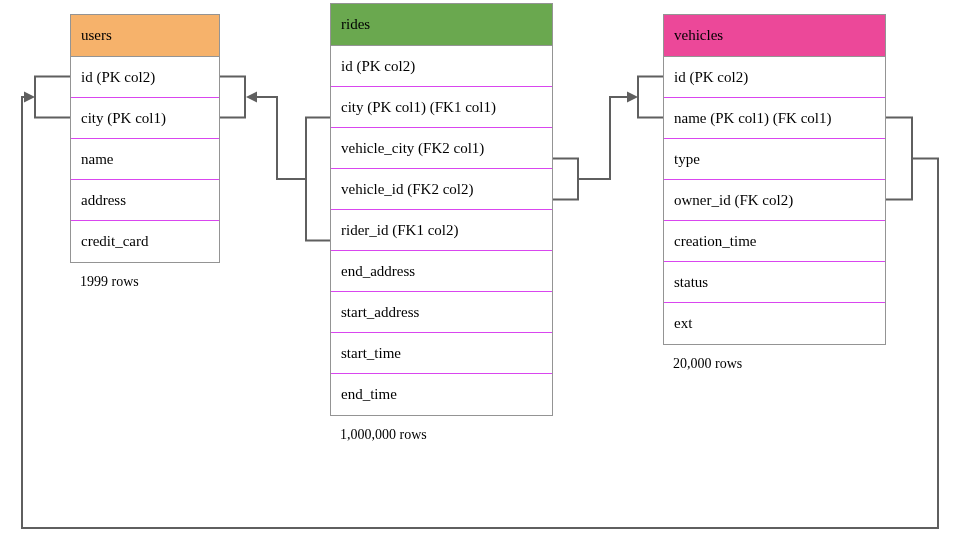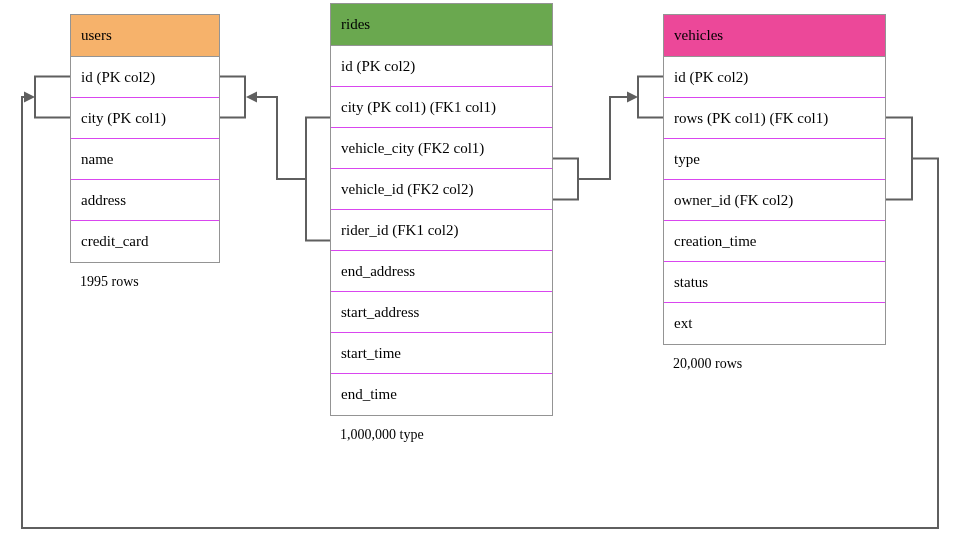--- a/index.html
+++ b/index.html
@@ -75,44 +75,44 @@
 
   <div class="erd-table table-users">
     <div class="erd-box">
       <div class="erd-header" style="background-color: rgb(246, 178, 107);">users</div>
       <div class="erd-cell">id (PK col2)</div>
       <div class="erd-cell">city (PK col1)</div>
       <div class="erd-cell">name</div>
       <div class="erd-cell">address</div>
       <div class="erd-cell">credit_card</div>
     </div>
-    <div class="erd-rowcount">1995 rows</div>
+    <div class="erd-rowcount">1999 rows</div>
   </div>
 
   <div class="erd-table table-rides">
     <div class="erd-box">
       <div class="erd-header" style="background-color: rgb(106, 168, 79);">rides</div>
       <div class="erd-cell">id (PK col2)</div>
       <div class="erd-cell">city (PK col1) (FK1 col1)</div>
       <div class="erd-cell">vehicle_city (FK2 col1)</div>
       <div class="erd-cell">vehicle_id (FK2 col2)</div>
       <div class="erd-cell">rider_id (FK1 col2)</div>
       <div class="erd-cell">end_address</div>
       <div class="erd-cell">start_address</div>
       <div class="erd-cell">start_time</div>
       <div class="erd-cell">end_time</div>
     </div>
-    <div class="erd-rowcount">1,000,000 type</div>
+    <div class="erd-rowcount">1,000,000 rows</div>
   </div>
 
   <div class="erd-table table-vehicles">
     <div class="erd-box">
       <div class="erd-header" style="background-color: #ec4899;">vehicles</div>
       <div class="erd-cell">id (PK col2)</div>
-      <div class="erd-cell">rows (PK col1) (FK col1)</div>
+      <div class="erd-cell">name (PK col1) (FK col1)</div>
       <div class="erd-cell">type</div>
       <div class="erd-cell">owner_id (FK col2)</div>
       <div class="erd-cell">creation_time</div>
       <div class="erd-cell">status</div>
       <div class="erd-cell">ext</div>
     </div>
     <div class="erd-rowcount">20,000 rows</div>
   </div>
 
   <svg class="connectors" viewBox="0 0 960 540">

